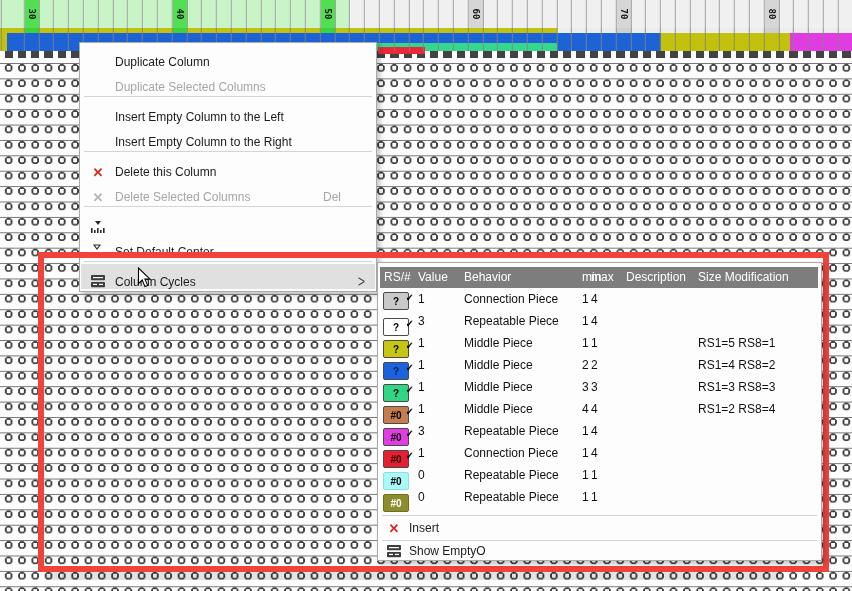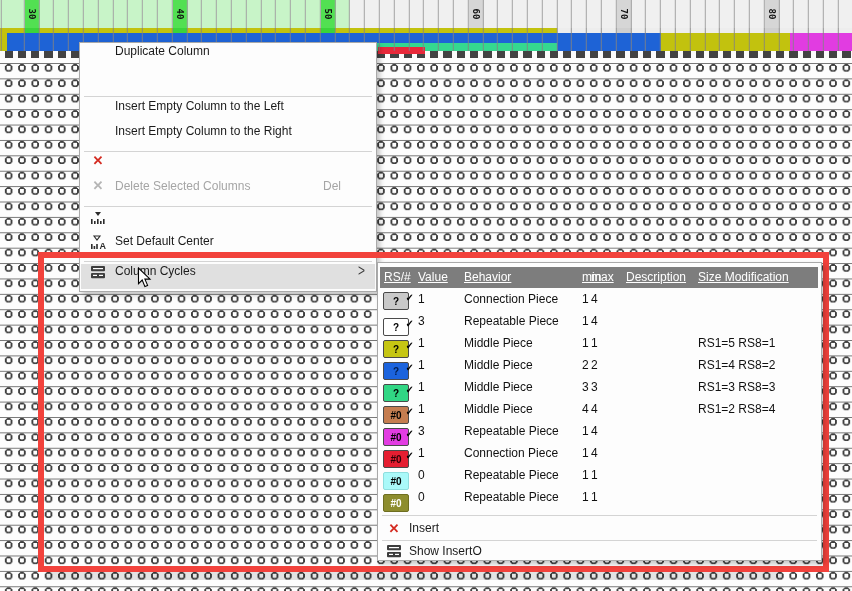--- a/index.html
+++ b/index.html
@@ -36,35 +36,35 @@
     background-image:repeating-linear-gradient(90deg, rgba(0,0,0,0) 0 13.8px, rgba(130,130,130,.85) 13.8px 14.8px);
     background-position:9.8px 0;pointer-events:none;}
 
   
   .sel-rect{position:absolute;left:38px;top:252px;width:779px;height:308px;border:6px solid #f2423c;z-index:60;pointer-events:none;}
   .sel-shadow{position:absolute;left:46px;top:572px;width:736px;height:8px;background:rgba(0,0,0,.10);z-index:2;}
 
   
   .menu{position:absolute;background:#fdfdfd;border:1px solid #a9a9a9;box-shadow:3px 3px 5px rgba(0,0,0,.22);z-index:20;}
   #ctx-menu{left:79px;top:42px;width:296px;height:248px;}
-  .mitem{position:absolute;left:1px;right:1px;height:25px;display:flex;align-items:flex-start;font-size:12px;color:#1b1b1b;cursor:default;}
+  .mitem{position:absolute;left:1px;right:1px;height:25px;display:flex;align-items:flex-end;font-size:12px;color:#1b1b1b;cursor:default;}
   .mitem .ictn{width:34px;display:flex;align-items:center;justify-content:center;flex:0 0 34px;}
   .mitem .lbl{flex:1 1 auto;white-space:nowrap;}
   .mitem .sct{flex:0 0 auto;padding-right:34px;color:#1b1b1b;}
   .mitem.disabled,.mitem.disabled .sct{color:#a5a5a5;}
   .mitem.highlight{background:#e0e0e0;}
   .msep{position:absolute;left:4px;right:4px;height:1px;background:#d4d4d4;}
   .x-glyph{font-size:13px;font-weight:bold;color:#d42a20;line-height:1;}
   .x-glyph.gray{color:#b5b5b5;}
   .sub-arrow{flex:0 0 auto;padding-right:10px;color:#3c3c3c;font-size:12px;transform:scaleY(1.35);}
 
   
   #cycles-menu{left:377px;top:262px;width:443px;height:297px;z-index:70;}
   .thead{position:absolute;left:2px;top:4px;width:438px;height:21px;background:#7d7d7d;color:#fff;font-size:12px;}
-  .thead span{position:absolute;top:3px;white-space:nowrap;text-decoration:underline;}
+  .thead span{position:absolute;top:3px;white-space:nowrap;}
   .trow{position:absolute;left:2px;width:438px;height:22px;font-size:12px;color:#111;}
   .trow span{position:absolute;top:4px;white-space:nowrap;}
   .chip{position:absolute;left:2px;top:2px;width:24px;height:16px;border:1px solid #4a4a4a;
         display:flex;align-items:center;justify-content:center;
         font-size:10px;font-weight:bold;border-radius:2px;}
   .chipwrap{position:absolute;left:1px;top:0;width:34px;height:22px;}
   .chk{position:absolute;right:1px;top:-4px;font-size:10px;font-weight:bold;color:#000;}
   .col-rs{left:4px;}  .col-val{left:38px;} .col-beh{left:84px;} .col-min{left:178px;padding-left:24px;}
   .col-max{left:211px;} .col-desc{left:246px;} .col-size{left:318px;}
   .sitem{position:absolute;left:1px;right:1px;height:22px;display:flex;align-items:center;font-size:12px;color:#1b1b1b;}
@@ -131,34 +131,39 @@
 
     <div class="seg" style="left:378px;top:19px;width:47px;height:7px;background:#e8293a"></div>
   </div>
   <div class="band-borders"></div>
 
   <div class="menu" id="ctx-menu">
     <div class="mitem" style="top:1px">
       <span class="ictn"></span>
         <span class="lbl">Duplicate Column</span>
     </div>
+    <div class="mitem disabled" style="top:26px">
+      <span class="ictn"></span>
+        <span class="lbl">Duplicate Selected Columns</span>
+    </div>
     <div class="msep" style="top:53px"></div>
     <div class="mitem" style="top:81px">
       <span class="ictn"></span>
         <span class="lbl">Insert Empty Column to the Right</span>
     </div>
     <div class="mitem" style="top:56px">
       <span class="ictn"></span>
         <span class="lbl">Insert Empty Column to the Left</span>
     </div>
     <div class="msep" style="top:108px"></div>
     <div class="mitem" style="top:111px">
       <span class="ictn">
           <span class="x-glyph">✕</span>
         </span>
+      <span class="lbl">Delete this Column</span>
     </div>
     <div class="mitem disabled" style="top:136px">
       <span class="ictn">
           <span class="x-glyph gray">✕</span>
         </span>
       <span class="lbl">Delete Selected Columns</span>
       <span class="sct">Del</span>
     </div>
     <div class="msep" style="top:163px"></div>
     <div class="mitem" style="top:166px">
@@ -348,21 +353,21 @@
     <div class="sitem" style="top:279px;height:17px">
       <span class="ictn">
           <svg width="17" height="16" viewBox="0 0 17 16">
         <rect x="1" y="2" width="14" height="5.2" rx="1" fill="#3d3d3d"></rect>
             <rect x="3" y="4" width="10" height="1.2" fill="#fff"></rect>
         <rect x="1" y="9" width="14" height="5.2" rx="1" fill="#3d3d3d"></rect>
             <rect x="3" y="10.8" width="4" height="1.2" fill="#fff"></rect>
             <rect x="9" y="10.8" width="4" height="1.2" fill="#fff"></rect>
       </svg>
         </span>
-      <span class="lbl">Show Insert</span>
+      <span class="lbl">Show Empty</span>
       <span class="sct">O</span>
     </div>
   </div>
 
   <div class="sel-rect"></div>
 
   <div class="cursor">
     <svg width="15" height="22" viewBox="0 0 15 22">
       <path d="M1.5 1 L1.5 16.6 L5.2 13 L7.9 19.6 L10.6 18.4 L7.9 12.1 L13 12.1 Z" fill="#ffffff" stroke="#000000" stroke-width="1.1"></path>
     </svg>

